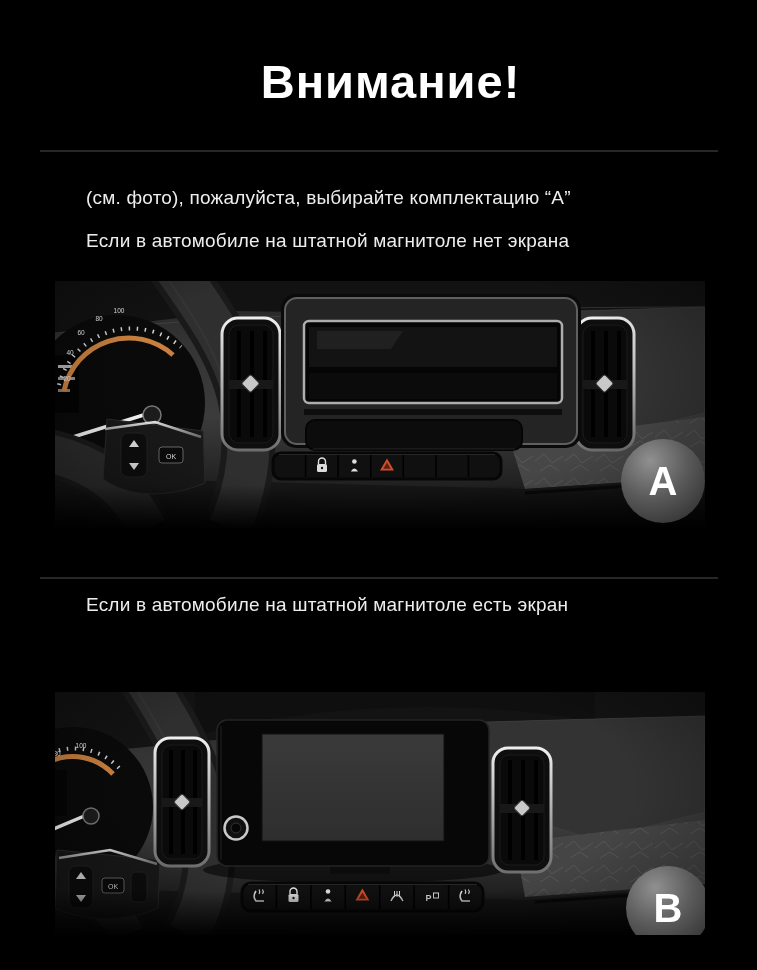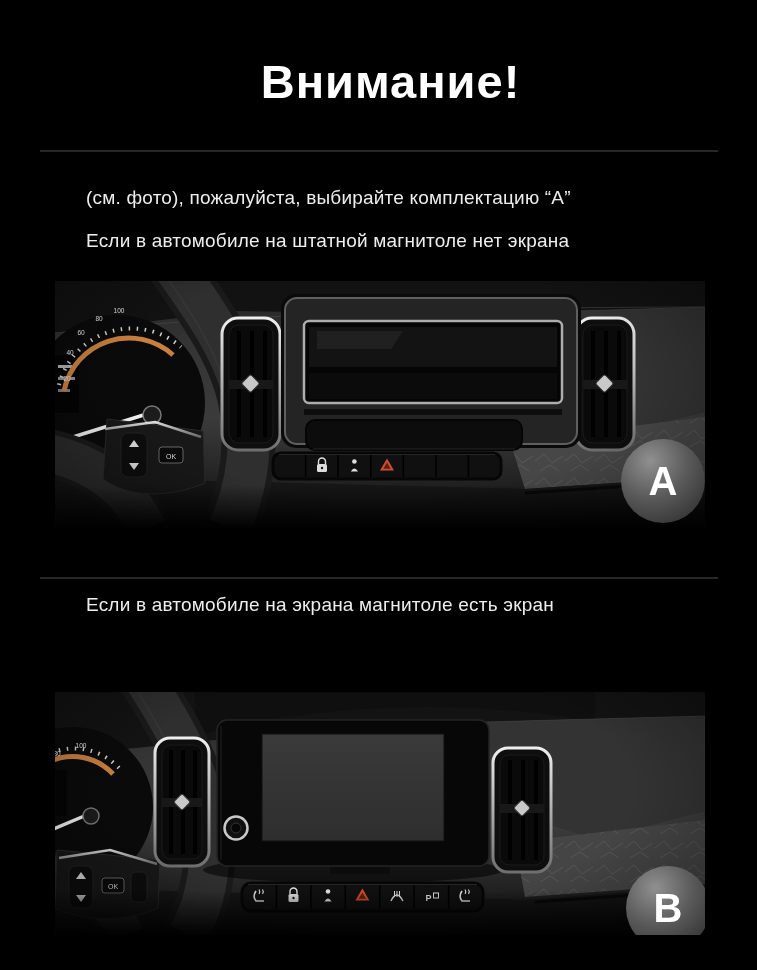--- a/index.html
+++ b/index.html
@@ -174,21 +174,21 @@
 
     <rect x="0" y="204" width="650" height="43" fill="url(#fadeA)"></rect>
   </svg>
   <div class="badge" id="badge-a">
     <span>A</span>
   </div>
 </div>
 
 <div class="divider" id="divider-2"></div>
 <div class="para" id="para-b">
-  <div>Если в автомобиле на экрана магнитоле есть экран</div>
+  <div>Если в автомобиле на штатной магнитоле есть экран</div>
 </div>
 
 <div class="photo" id="photo-b">
   <svg viewBox="0 0 650 243" width="650" height="243">
     <defs>
       <linearGradient id="bgB" x1="0" y1="0" x2="0" y2="1">
         <stop offset="0" stop-color="#212121"></stop>
           <stop offset=".25" stop-color="#343434"></stop>
         <stop offset=".55" stop-color="#3b3b3b"></stop>
           <stop offset=".8" stop-color="#232323"></stop>

